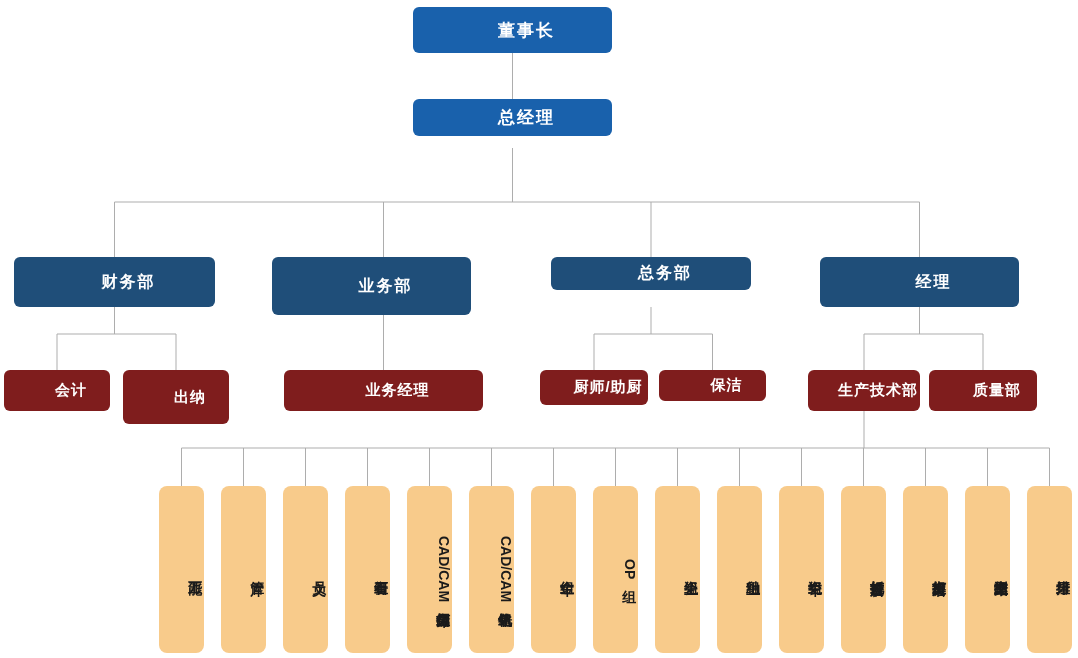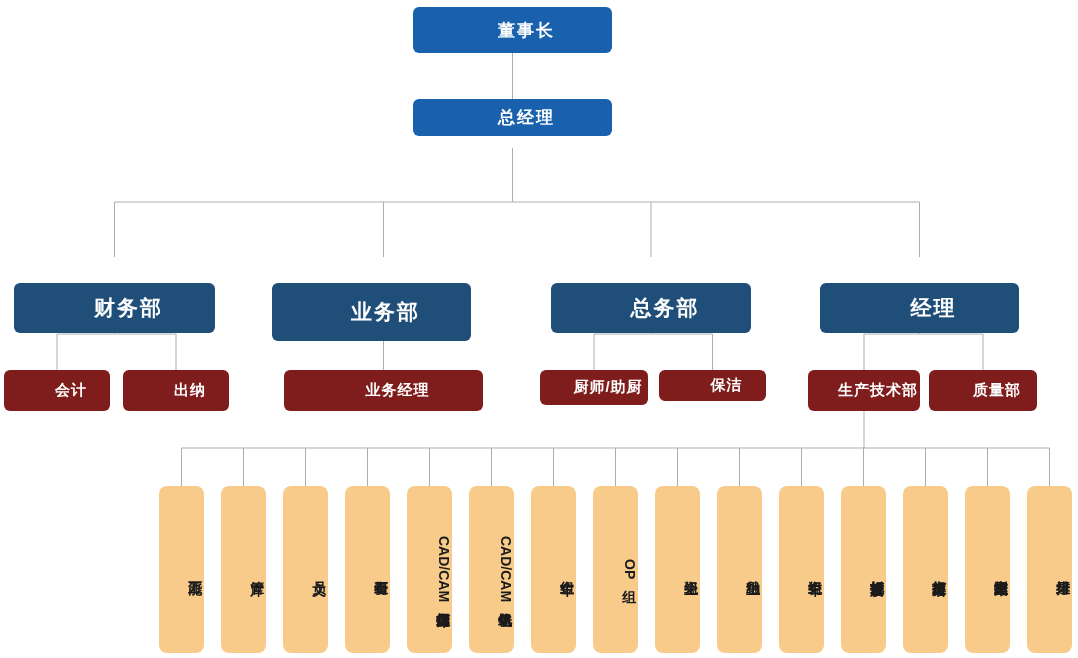--- a/index.html
+++ b/index.html
@@ -2,21 +2,21 @@
 <html><head>
 <meta charset="utf-8">
 <style>
   html,body{margin:0;padding:0;background:#ffffff;}
   body{font-family:"Liberation Sans","DejaVu Sans",sans-serif;}
   .stage{position:relative;width:1078px;height:658px;background:#ffffff;overflow:hidden;}
   #connector-svg{position:absolute;left:0;top:0;pointer-events:none;}
   .node{position:absolute;display:flex;align-items:center;justify-content:center;
         font-weight:bold;box-sizing:border-box;text-align:center;padding-left:28px;}
   .blue{background:#1961ac;color:#ffffff;border-radius:6px;font-size:17px;letter-spacing:2px;}
-  .navy{background:#1f4e79;color:#ffffff;border-radius:6px;font-size:21px;letter-spacing:2px;margin-top:26px;}
+  .navy{background:#1f4e79;color:#ffffff;border-radius:6px;font-size:16px;letter-spacing:2px;}
   .orange{background:#7f1d1d;color:#ffffff;border-radius:6px;font-size:15px;letter-spacing:1px;}
   .tan{background:#f8cb8b;color:#1b1b1b;border-radius:8px;font-size:14px;
        writing-mode:vertical-rl;text-orientation:mixed;line-height:1.05;}
 </style>
 </head>
 <body>
 
 <div class="stage">
   <svg id="connector-svg" width="1078" height="658" viewBox="0 0 1078 658">
       <line x1="512.5" y1="53" x2="512.5" y2="99" stroke="#adadad" stroke-width="1"></line>
@@ -58,24 +58,24 @@
       <line x1="801.5" y1="448" x2="801.5" y2="486" stroke="#adadad" stroke-width="1"></line>
       <line x1="863.5" y1="448" x2="863.5" y2="486" stroke="#adadad" stroke-width="1"></line>
       <line x1="925.5" y1="448" x2="925.5" y2="486" stroke="#adadad" stroke-width="1"></line>
       <line x1="987.5" y1="448" x2="987.5" y2="486" stroke="#adadad" stroke-width="1"></line>
       <line x1="1049.5" y1="448" x2="1049.5" y2="486" stroke="#adadad" stroke-width="1"></line>
     </svg>
 <div class="node blue" style="left: 413px; top: 7px; width: 199px; height: 46px;">董事长</div>
     <div class="node blue" style="left: 413px; top: 99px; width: 199px; height: 37px;">总经理</div>
     <div class="node navy" style="left: 14px; top: 257px; width: 201px; height: 50px;">财务部</div>
     <div class="node navy" style="left: 272px; top: 257px; width: 199px; height: 58px;">业务部</div>
-    <div class="node navy" style="left: 551px; top: 257px; width: 200px; height: 50px;">总务部</div>
+    <div class="node navy" style="left: 551px; top: 257px; width: 200px; height: 33px;">总务部</div>
     <div class="node navy" style="left: 820px; top: 257px; width: 199px; height: 50px;">经理</div>
     <div class="node orange" style="left: 4px; top: 370px; width: 106px; height: 41px;">会计</div>
-    <div class="node orange" style="left: 123px; top: 370px; width: 106px; height: 41px;">出纳</div>
+    <div class="node orange" style="left: 123px; top: 370px; width: 106px; height: 54px;">出纳</div>
     <div class="node orange" style="left: 284px; top: 370px; width: 199px; height: 41px;">业务经理</div>
     <div class="node orange" style="left: 540px; top: 370px; width: 108px; height: 35px;">厨师/助厨</div>
     <div class="node orange" style="left: 659px; top: 370px; width: 107px; height: 31px;">保洁</div>
     <div class="node orange" style="left: 929px; top: 370px; width: 108px; height: 41px;">质量部</div>
     <div class="node orange" style="left: 808px; top: 370px; width: 112px; height: 41px;">生产技术部</div>
     <div class="node tan" style="left: 159px; top: 486px; width: 45px; height: 167px;">万能工</div>
     <div class="node tan" style="left: 221px; top: 486px; width: 45px; height: 167px;">库管</div>
     <div class="node tan" style="left: 283px; top: 486px; width: 45px; height: 167px;">文员</div>
     <div class="node tan" style="left: 345px; top: 486px; width: 45px; height: 167px;">石膏组</div>
     <div class="node tan" style="left: 407px; top: 486px; width: 45px; height: 167px;">CAD/CAM金属打印组</div>

